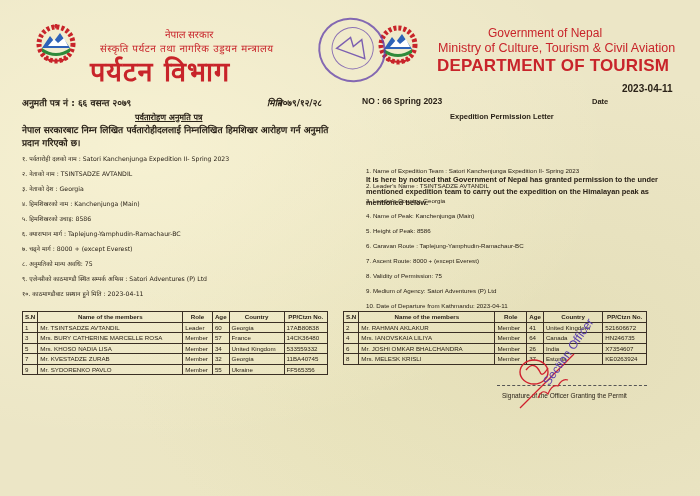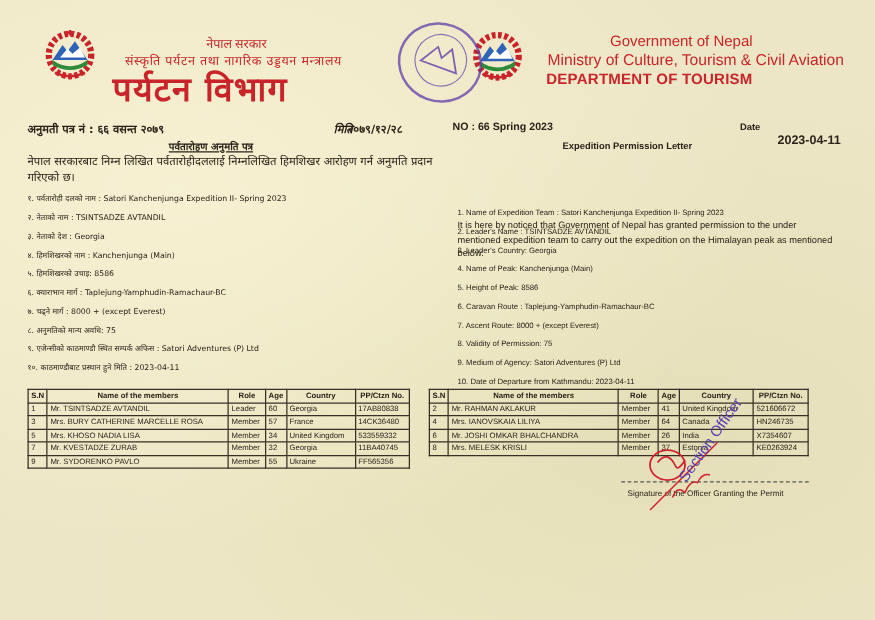--- a/index.html
+++ b/index.html
@@ -18,34 +18,34 @@
 
     
     .emblem { position: absolute; width: 44px; height: 42px; }
     .np-gov { left: 165px; top: 27px; font-size: 10px; color: #c8242a; font-family: Liberation Serif, serif; }
     .np-ministry { left: 100px; top: 41px; font-size: 10px; color: #c8242a; font-family: "DejaVu Sans", sans-serif; letter-spacing: 0.5px; }
     .np-dept { left: 90px; top: 52px; font-size: 27px; font-weight: bold; color: #c8242a; font-family: "DejaVu Sans", sans-serif; letter-spacing: 1px; }
 
     
     .en-gov { left: 488px; top: 26px; font-size: 12px; color: #c8242a; font-family: "Liberation Sans Narrow","Liberation Sans", sans-serif; text-align: right; }
     .en-ministry { left: 438px; top: 41px; font-size: 12.5px; color: #c8242a; }
-    .en-dept { left: 437px; top: 56px; font-size: 12px; font-weight: bold; color: #c8242a; letter-spacing: 0.2px; }
+    .en-dept { left: 437px; top: 56px; font-size: 17px; font-weight: bold; color: #c8242a; letter-spacing: 0.2px; }
 
     .stamp {
       position: absolute; left: 318px; top: 18px; width: 68px; height: 64px;
       border-radius: 50%;
       border: 2px solid rgba(95,60,170,0.75);
       color: rgba(95,60,170,0.85);
       transform: rotate(20deg);
     }
 
     .line { position: absolute; font-size: 9px; font-weight: bold; }
     .np-small { font-family: "DejaVu Sans", sans-serif; }
 
-    .body-text { position: absolute; font-size: 9.5px; line-height: 13px; }
+    .body-text { position: absolute; font-size: 9.5px; line-height: 13px; font-weight: bold; }
     .item { position: absolute; font-size: 6.2px; white-space: nowrap; }
 
     table.members {
       position: absolute; border-collapse: collapse; font-size: 6.2px;
       background: transparent;
     }
     table.members th, table.members td {
       border: 1.2px solid #3a2f24;
       padding: 0 2px;
       height: 10.5px;
@@ -94,21 +94,21 @@
 
 <div class="abs en-gov">Government of Nepal</div>
 <div class="abs en-ministry">Ministry of Culture, Tourism &amp; Civil Aviation</div>
 <div class="abs en-dept">DEPARTMENT OF TOURISM</div>
 
 <div class="line np-small" style="left:22px; top:96px;">अनुमती पत्र नं : ६६ वसन्त २०७९</div>
 <div class="line np-small" style="left:267px; top:96px;font-style:italic;">मिति</div>
 <div class="line np-small" style="left:278px; top:96px;">२०७९/१२/२८</div>
 <div class="line" style="left:362px; top:96px; font-size:8.5px;text-align:center;">NO : 66 Spring 2023</div>
 <div class="line" style="left:592px; top:97px; font-size:7.5px;">Date</div>
-<div class="line" style="left:622px; top:107px; font-size:10px;text-align:center;">2023-04-11</div>
+<div class="line" style="left:622px; top:83px; font-size:10px;text-align:center;">2023-04-11</div>
 
 <div class="line np-small" style="left:135px; top:111px; font-size:8px;text-decoration:underline;">पर्वतारोहण अनुमति पत्र</div>
 <div class="body-text np-small" style="left:22px; top:124px; width:325px; font-size:9px;">नेपाल सरकारबाट निम्न लिखित पर्वतारोहीदललाई निम्नलिखित हिमशिखर आरोहण गर्न अनुमति प्रदान गरिएको छ।</div>
 
 <div class="item np-small" style="left:22px; top:154px;">१. पर्वतारोही दलको नाम : Satori Kanchenjunga Expedition II- Spring 2023</div>
 <div class="item np-small" style="left:22px; top:169px;">२. नेताको नाम : TSINTSADZE AVTANDIL</div>
 <div class="item np-small" style="left:22px; top:184px;">३. नेताको देश : Georgia</div>
 <div class="item np-small" style="left:22px; top:199px;">४. हिमशिखरको नाम : Kanchenjunga (Main)</div>
 <div class="item np-small" style="left:22px; top:214px;">५. हिमशिखरको उचाइ: 8586</div>
 <div class="item np-small" style="left:22px; top:229px;">६. क्याराभान मार्ग : Taplejung-Yamphudin-Ramachaur-BC</div>

